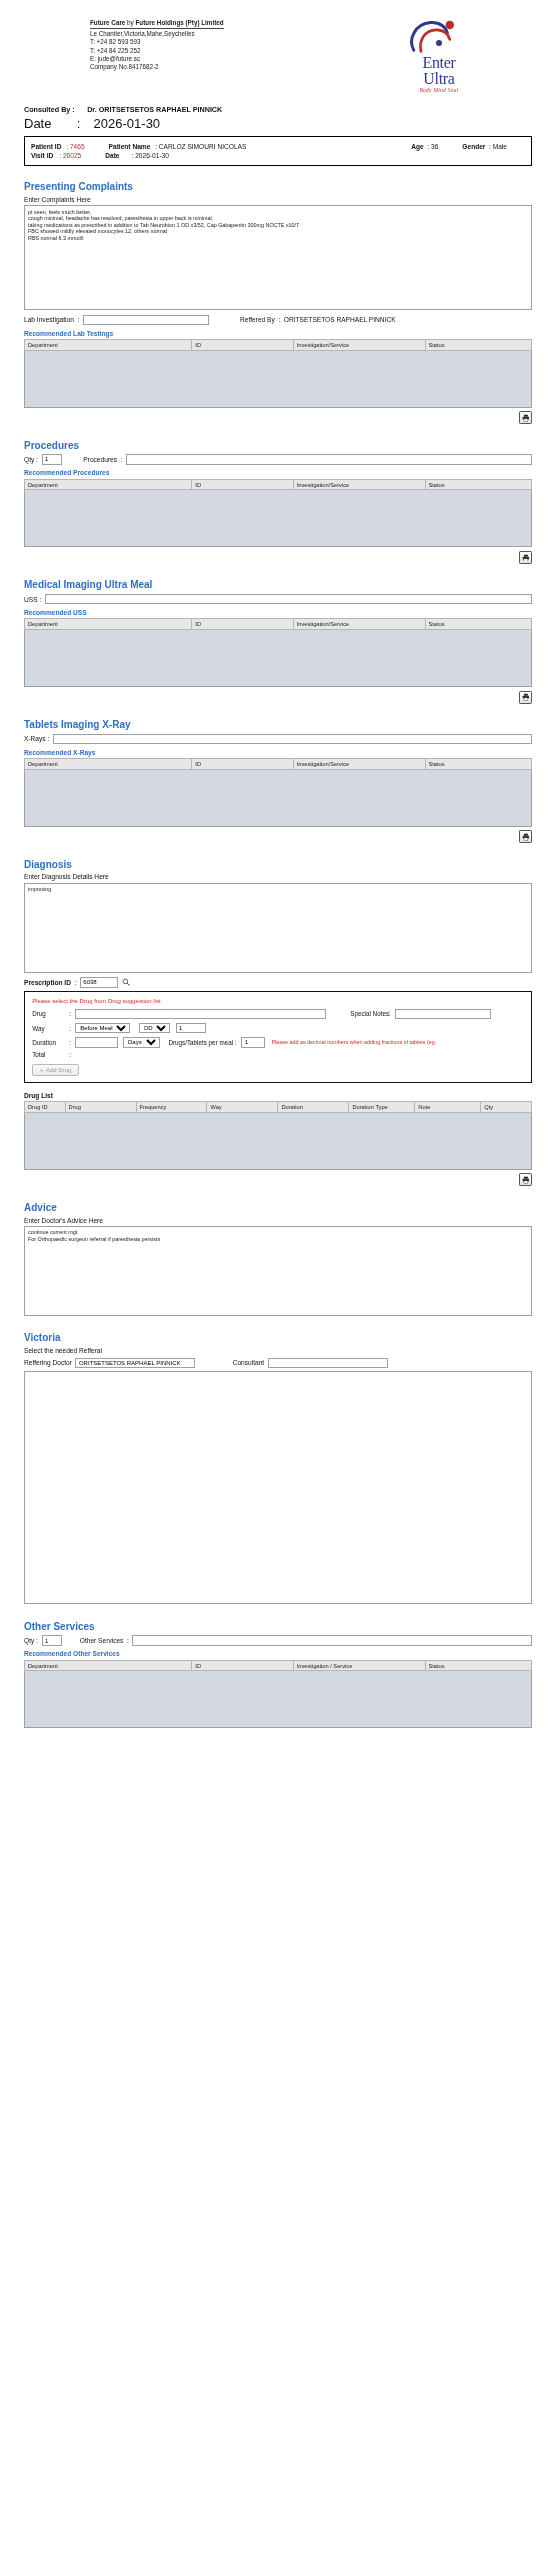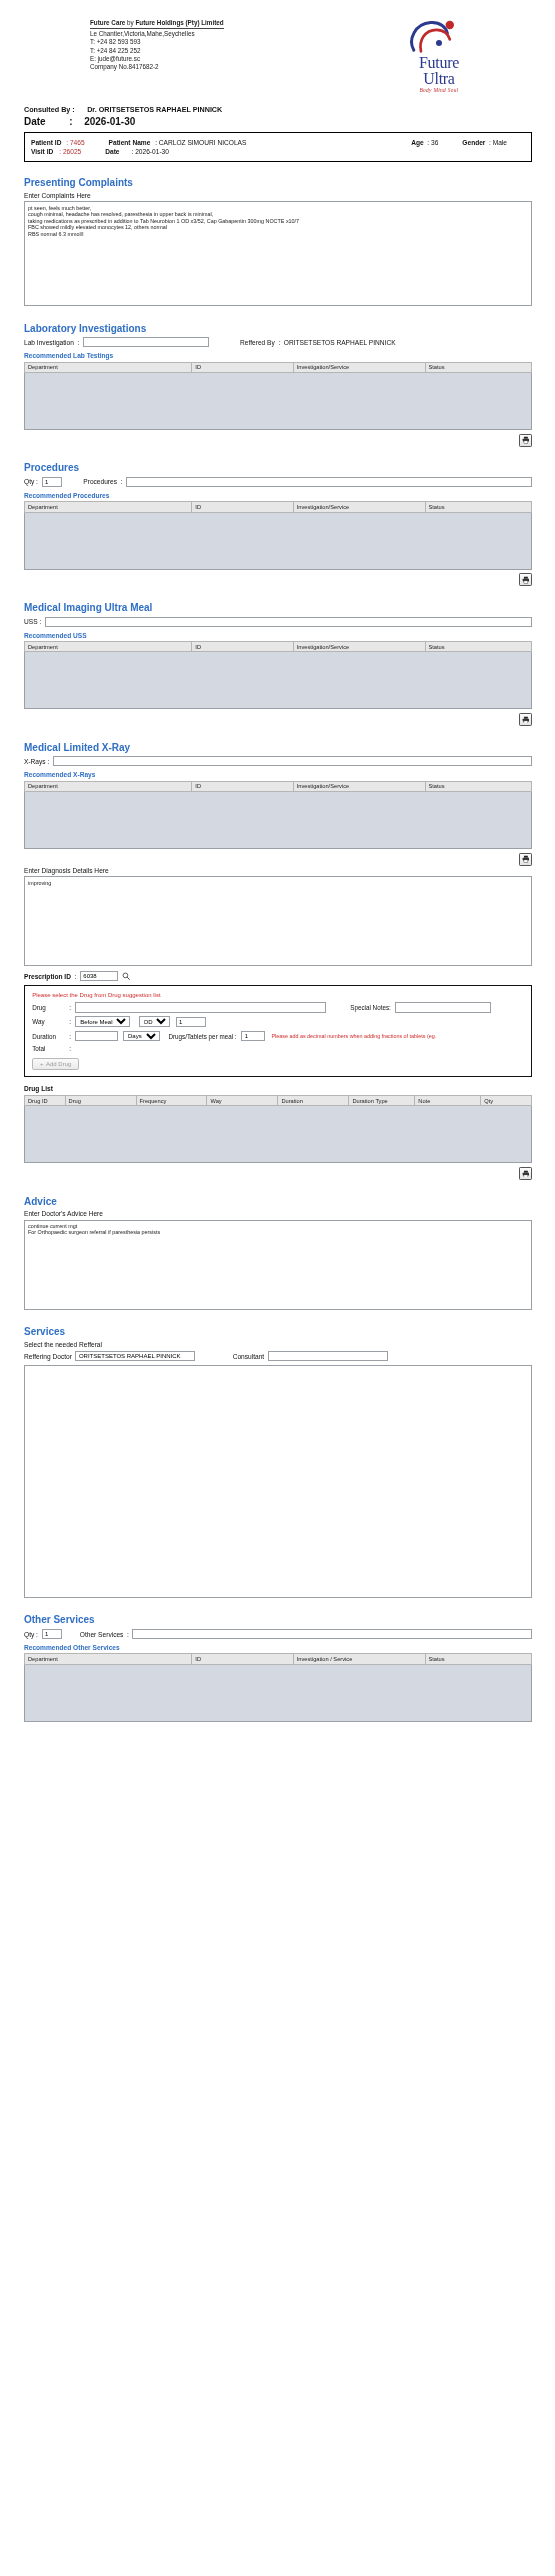--- a/index.html
+++ b/index.html
@@ -18,21 +18,21 @@
   .clinic-info { font-size: 6.3px; line-height: 8.4px; color:#1a1a1a; padding-left: 66px; }
   .clinic-info .line1 { border-bottom: 0.6px solid #444; display:inline-block; padding-bottom:0.6px; margin-bottom:0.6px; }
   .clinic-info b { font-weight: bold; }
   .logo-wrap { width: 114px; display:flex; flex-direction:column; align-items:center; padding-right: 72px; }
   .logo-svg { display:block; }
   .logo-word { font-family:"Liberation Serif", serif; color:#2b3a8f; font-size:16px; line-height:15.5px; text-align:center; letter-spacing:-0.3px; }
   .logo-tag { font-family:"Liberation Serif", serif; font-style:italic; color:#c12a2a; font-size:5.4px; letter-spacing:0.3px; margin-top:0.6px;}
 
   
   .consult-line { font-size: 7.2px; font-weight: bold; margin: 3.6px 0 2.4px 0; }
-  .date-line { font-size: 10px; font-weight: bold; margin: 2.4px 0 4.8px 0; }
+  .date-line { font-size: 13px; font-weight: normal; margin: 2.4px 0 4.8px 0; }
   .sp { display:inline-block; }
 
   .patient-box {
     border: 0.6px solid #000;
     padding: 4.2px 6px;
     margin: 2.4px 0 7.2px 0;
     font-size: 6.6px;
   }
   .patient-row { display:flex; align-items:center; margin: 1.8px 0; }
   .patient-row .lbl { font-weight: bold; }
@@ -143,21 +143,21 @@
       <div>E: jude@future.sc</div>
       <div>Company No.8417682-2</div>
     </div>
     <div class="logo-wrap">
       <svg class="logo-svg" width="72" height="36" viewBox="0 0 120 60">
         <path d="M18 52 C8 34 20 8 46 6 C62 5 72 14 74 24" stroke="#2b3a8f" stroke-width="5" fill="none" stroke-linecap="round"></path>
         <path d="M30 54 C26 36 36 18 56 18 C68 18 76 26 78 34" stroke="#c12a2a" stroke-width="4.5" fill="none" stroke-linecap="round"></path>
         <circle cx="78" cy="10" r="7" fill="#c12a2a"></circle>
         <circle cx="60" cy="40" r="5" fill="#2b3a8f"></circle>
       </svg>
-      <div class="logo-word">Future</div>
+      <div class="logo-word">Enter</div>
       <div class="logo-word care">Ultra</div>
       <div class="logo-tag">Body Mind Soul</div>
     </div>
   </div>
 
   
   <div class="consult-line">
     <span>Consulted By</span>
     <span>:</span>
     <span class="sp" style="width:8.4px"></span>
@@ -206,21 +206,20 @@
   
   <h2 class="section">Presenting Complaints</h2>
   <div class="sub-label">Enter Complaints Here</div>
   <textarea class="box ta-complaints" style="">pt seen, feels much better,
 cough minimal, headache has resolved, paresthesia in upper back is minimal,
 taking medications as prescribed in addition to Tab Neurobion 1 OD x3/52, Cap Gabapentin 300mg NOCTE x10/7
 FBC showed mildly elevated monocytes 12, others normal
 RBS normal 6.3 mmol/l</textarea>
 
   
-  <h2 class="section">Laboratory  Investigations</h2>
   <div class="inline-row">
     <span class="lbl">Lab Investigation</span>
     <span>:</span>
     <input class="txt" style="width: 126px;" value="">
     <span style="width:24px"></span>
     <span class="lbl">Reffered By</span>
     <span>:</span>
     <span style="font-size:6.6px">ORITSETSETOS RAPHAEL PINNICK</span>
   </div>
   <div class="blue-link">Recommended Lab Testings</div>
@@ -299,21 +298,21 @@
     <div class="print-btn">
       <svg width="7.8" height="7.8" viewBox="0 0 16 16">
         <rect x="4" y="1.5" width="8" height="4" fill="#222"></rect>
         <rect x="1.5" y="5.5" width="13" height="6" rx="1" fill="#333"></rect>
         <rect x="4" y="10" width="8" height="5" fill="#fff" stroke="#222" stroke-width="0.8"></rect>
       </svg>
     </div>
   </div>
 
   
-  <h2 class="section">Medical Limited X-Ray</h2>
+  <h2 class="section">Tablets Imaging X-Ray</h2>
   <div class="inline-row">
     <span class="lbl">X-Rays :</span>
     <input class="txt" style="flex: 1 1 0%;" value="">
   </div>
   <div class="blue-link">Recommended X-Rays</div>
   <table class="grid">
     <tbody>
         <tr>
       <th style="width:33%">Department</th>
       <th style="width:20%">ID</th>
@@ -327,20 +326,21 @@
     <div class="print-btn">
       <svg width="7.8" height="7.8" viewBox="0 0 16 16">
         <rect x="4" y="1.5" width="8" height="4" fill="#222"></rect>
         <rect x="1.5" y="5.5" width="13" height="6" rx="1" fill="#333"></rect>
         <rect x="4" y="10" width="8" height="5" fill="#fff" stroke="#222" stroke-width="0.8"></rect>
       </svg>
     </div>
   </div>
 
   
+  <h2 class="section">Diagnosis</h2>
   <div class="sub-label">Enter Diagnosis Details Here</div>
   <textarea class="box ta-diagnosis" style="">improving</textarea>
 
   
   <div class="presc-row">
     <span class="lbl" style="font-weight:bold">Prescription ID</span>
     <span>:</span>
     <input class="txt" value="6038" style="">
     <svg class="lens" viewBox="0 0 16 16">
       <circle cx="6.5" cy="6.5" r="4.5" fill="none" stroke="#333" stroke-width="1.5"></circle>
@@ -428,21 +428,21 @@
     </div>
   </div>
 
   
   <h2 class="section">Advice</h2>
   <div class="sub-label">Enter Doctor's Advice Here</div>
   <textarea class="box ta-advice" style="">continue current mgt
 For Orthopaedic surgeon referral if paresthesia persists</textarea>
 
   
-  <h2 class="section">Services</h2>
+  <h2 class="section">Victoria</h2>
   <div class="sub-label">Select the needed Refferal</div>
   <div class="inline-row">
     <span class="lbl">Reffering Doctor</span>
     <input class="txt" style="width: 120px;" value="ORITSETSETOS RAPHAEL PINNICK">
     <span style="width:30px"></span>
     <span class="lbl">Consultant</span>
     <input class="txt" style="width: 120px;" value="">
   </div>
   <textarea class="box ta-referral" style=""></textarea>
 

